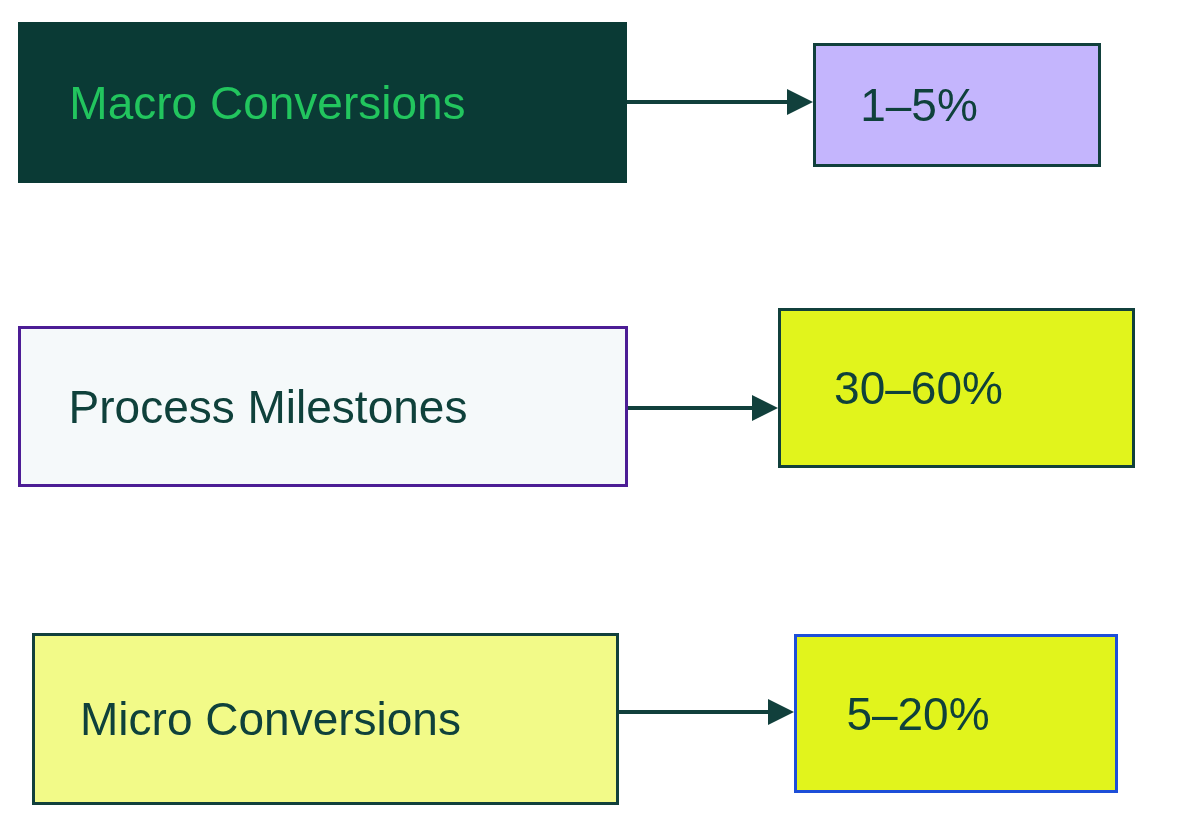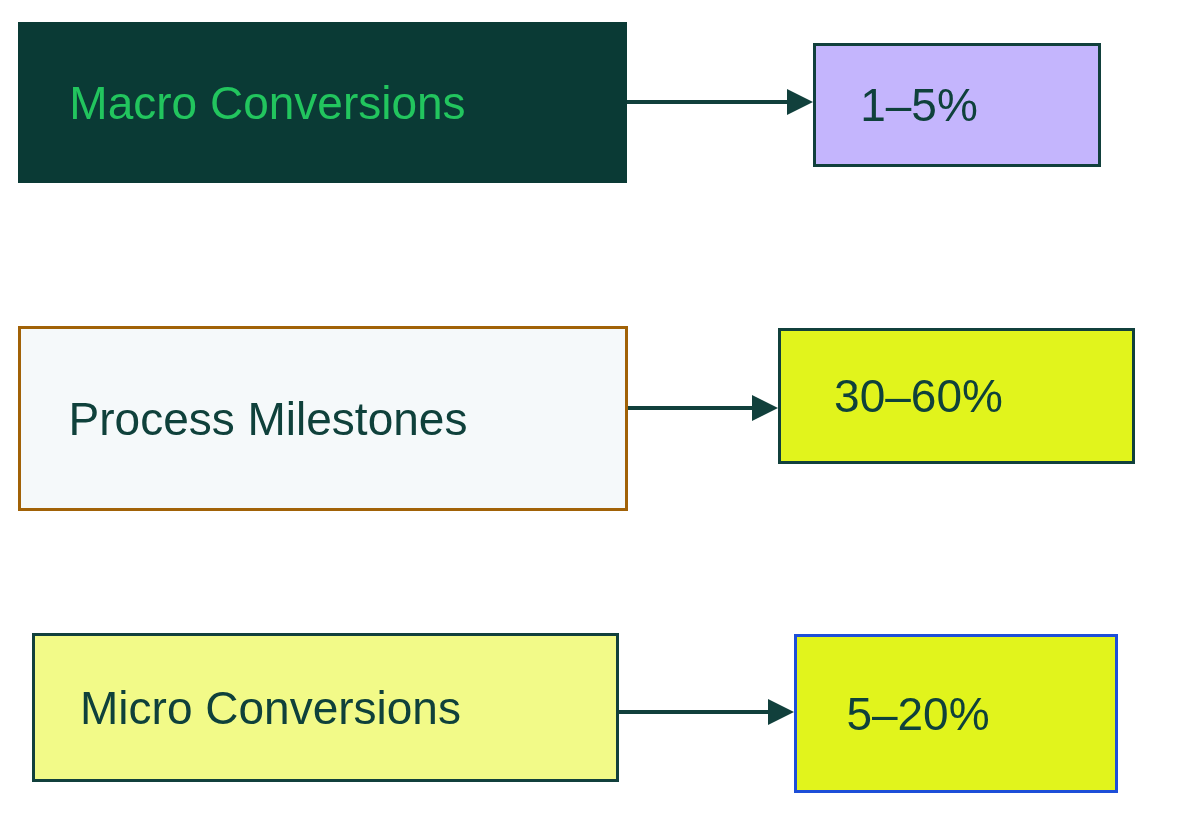--- a/index.html
+++ b/index.html
@@ -37,32 +37,32 @@
     transform: translateX(-55px);
   }
   .box-val-1 {
     left: 813px; top: 23px; width: 288px; height: 124px;
     background: #c4b5fd;
     border: 3px solid #11403c;
     margin-top: 20px;
   }
   
   .box-process {
-    left: 18px; top: 326px; width: 610px; height: 185px;
+    left: 18px; top: 326px; width: 610px; height: 161px;
     background: #f5f9fa;
-    border: 3px solid #a16207;
+    border: 3px solid #4c1d95;
   }
   .box-val-2 {
-    left: 778px; top: 328px; width: 357px; height: 136px;
+    left: 778px; top: 308px; width: 357px; height: 160px;
     background: #e1f41c;
     border: 3px solid #11403c;
   }
   
   .box-micro {
-    left: 32px; top: 633px; width: 587px; height: 149px;
+    left: 32px; top: 633px; width: 587px; height: 172px;
     background: #f2fa88;
     border: 3px solid #11403c;
   }
   .box-val-3 {
     left: 794px; top: 634px; width: 324px; height: 159px;
     background: #e1f41c;
     border: 3px solid #1d4ed8;
   }
   .label-dark {
     color: #0f413b;

